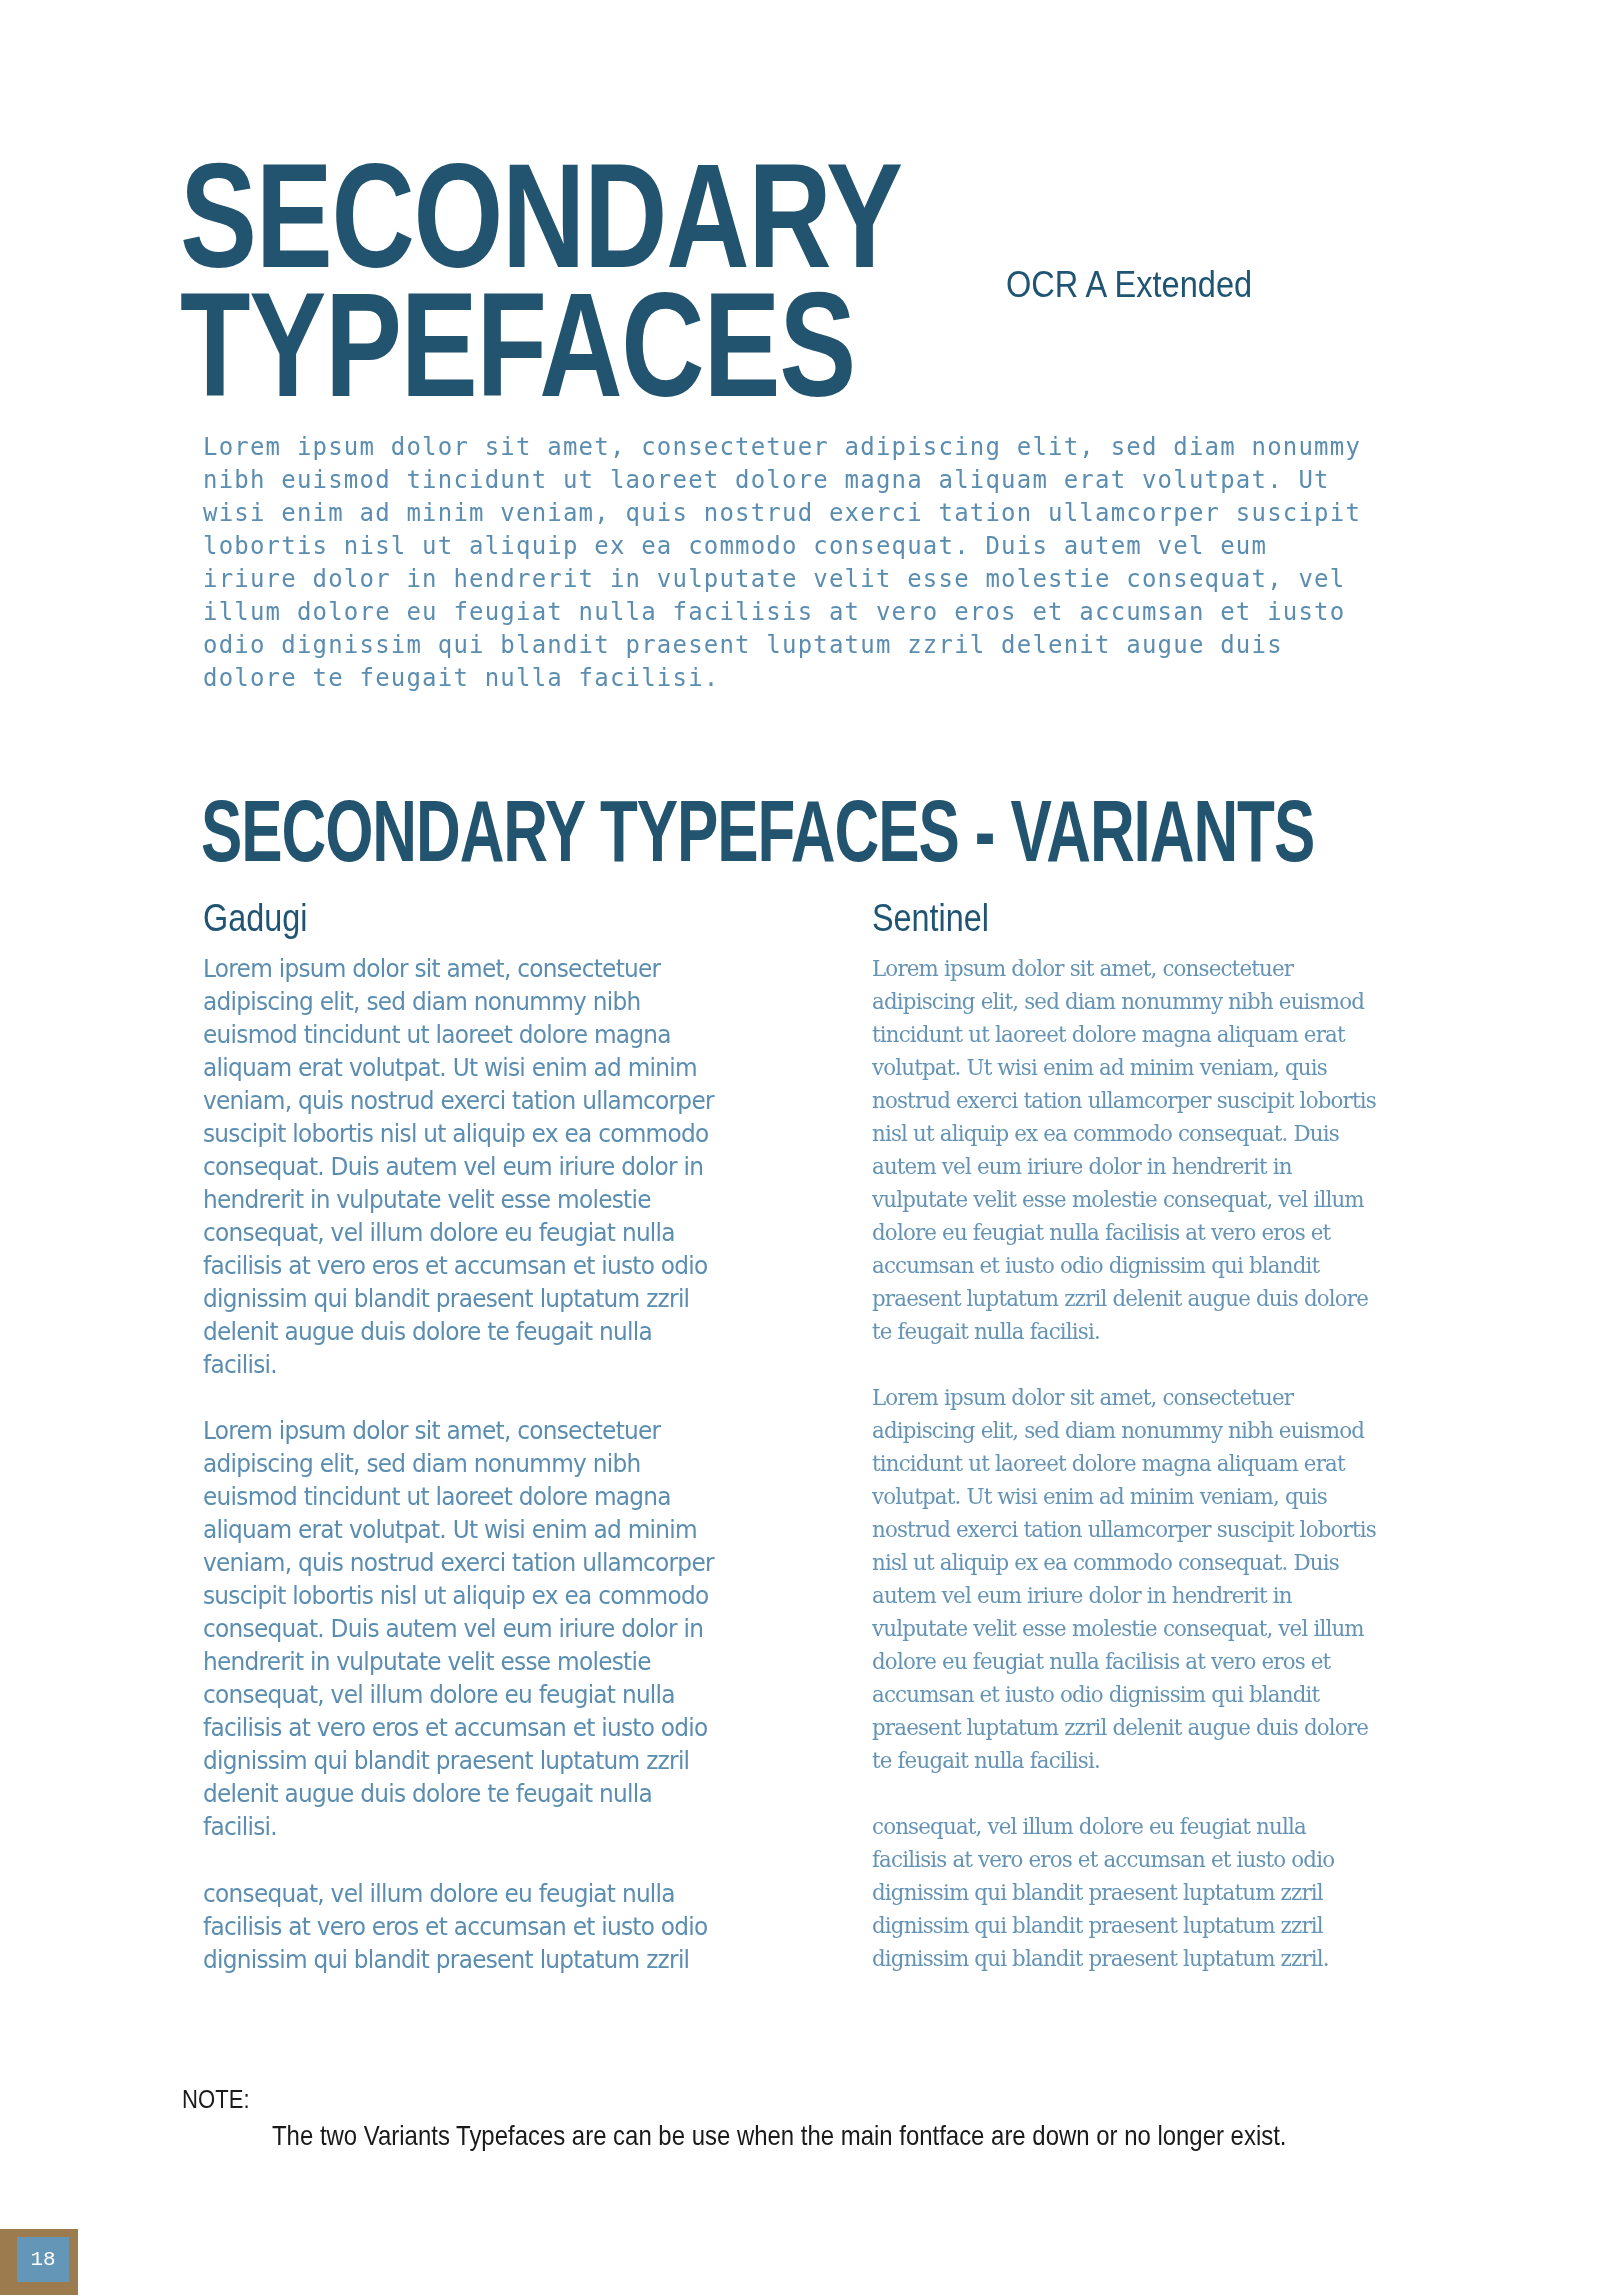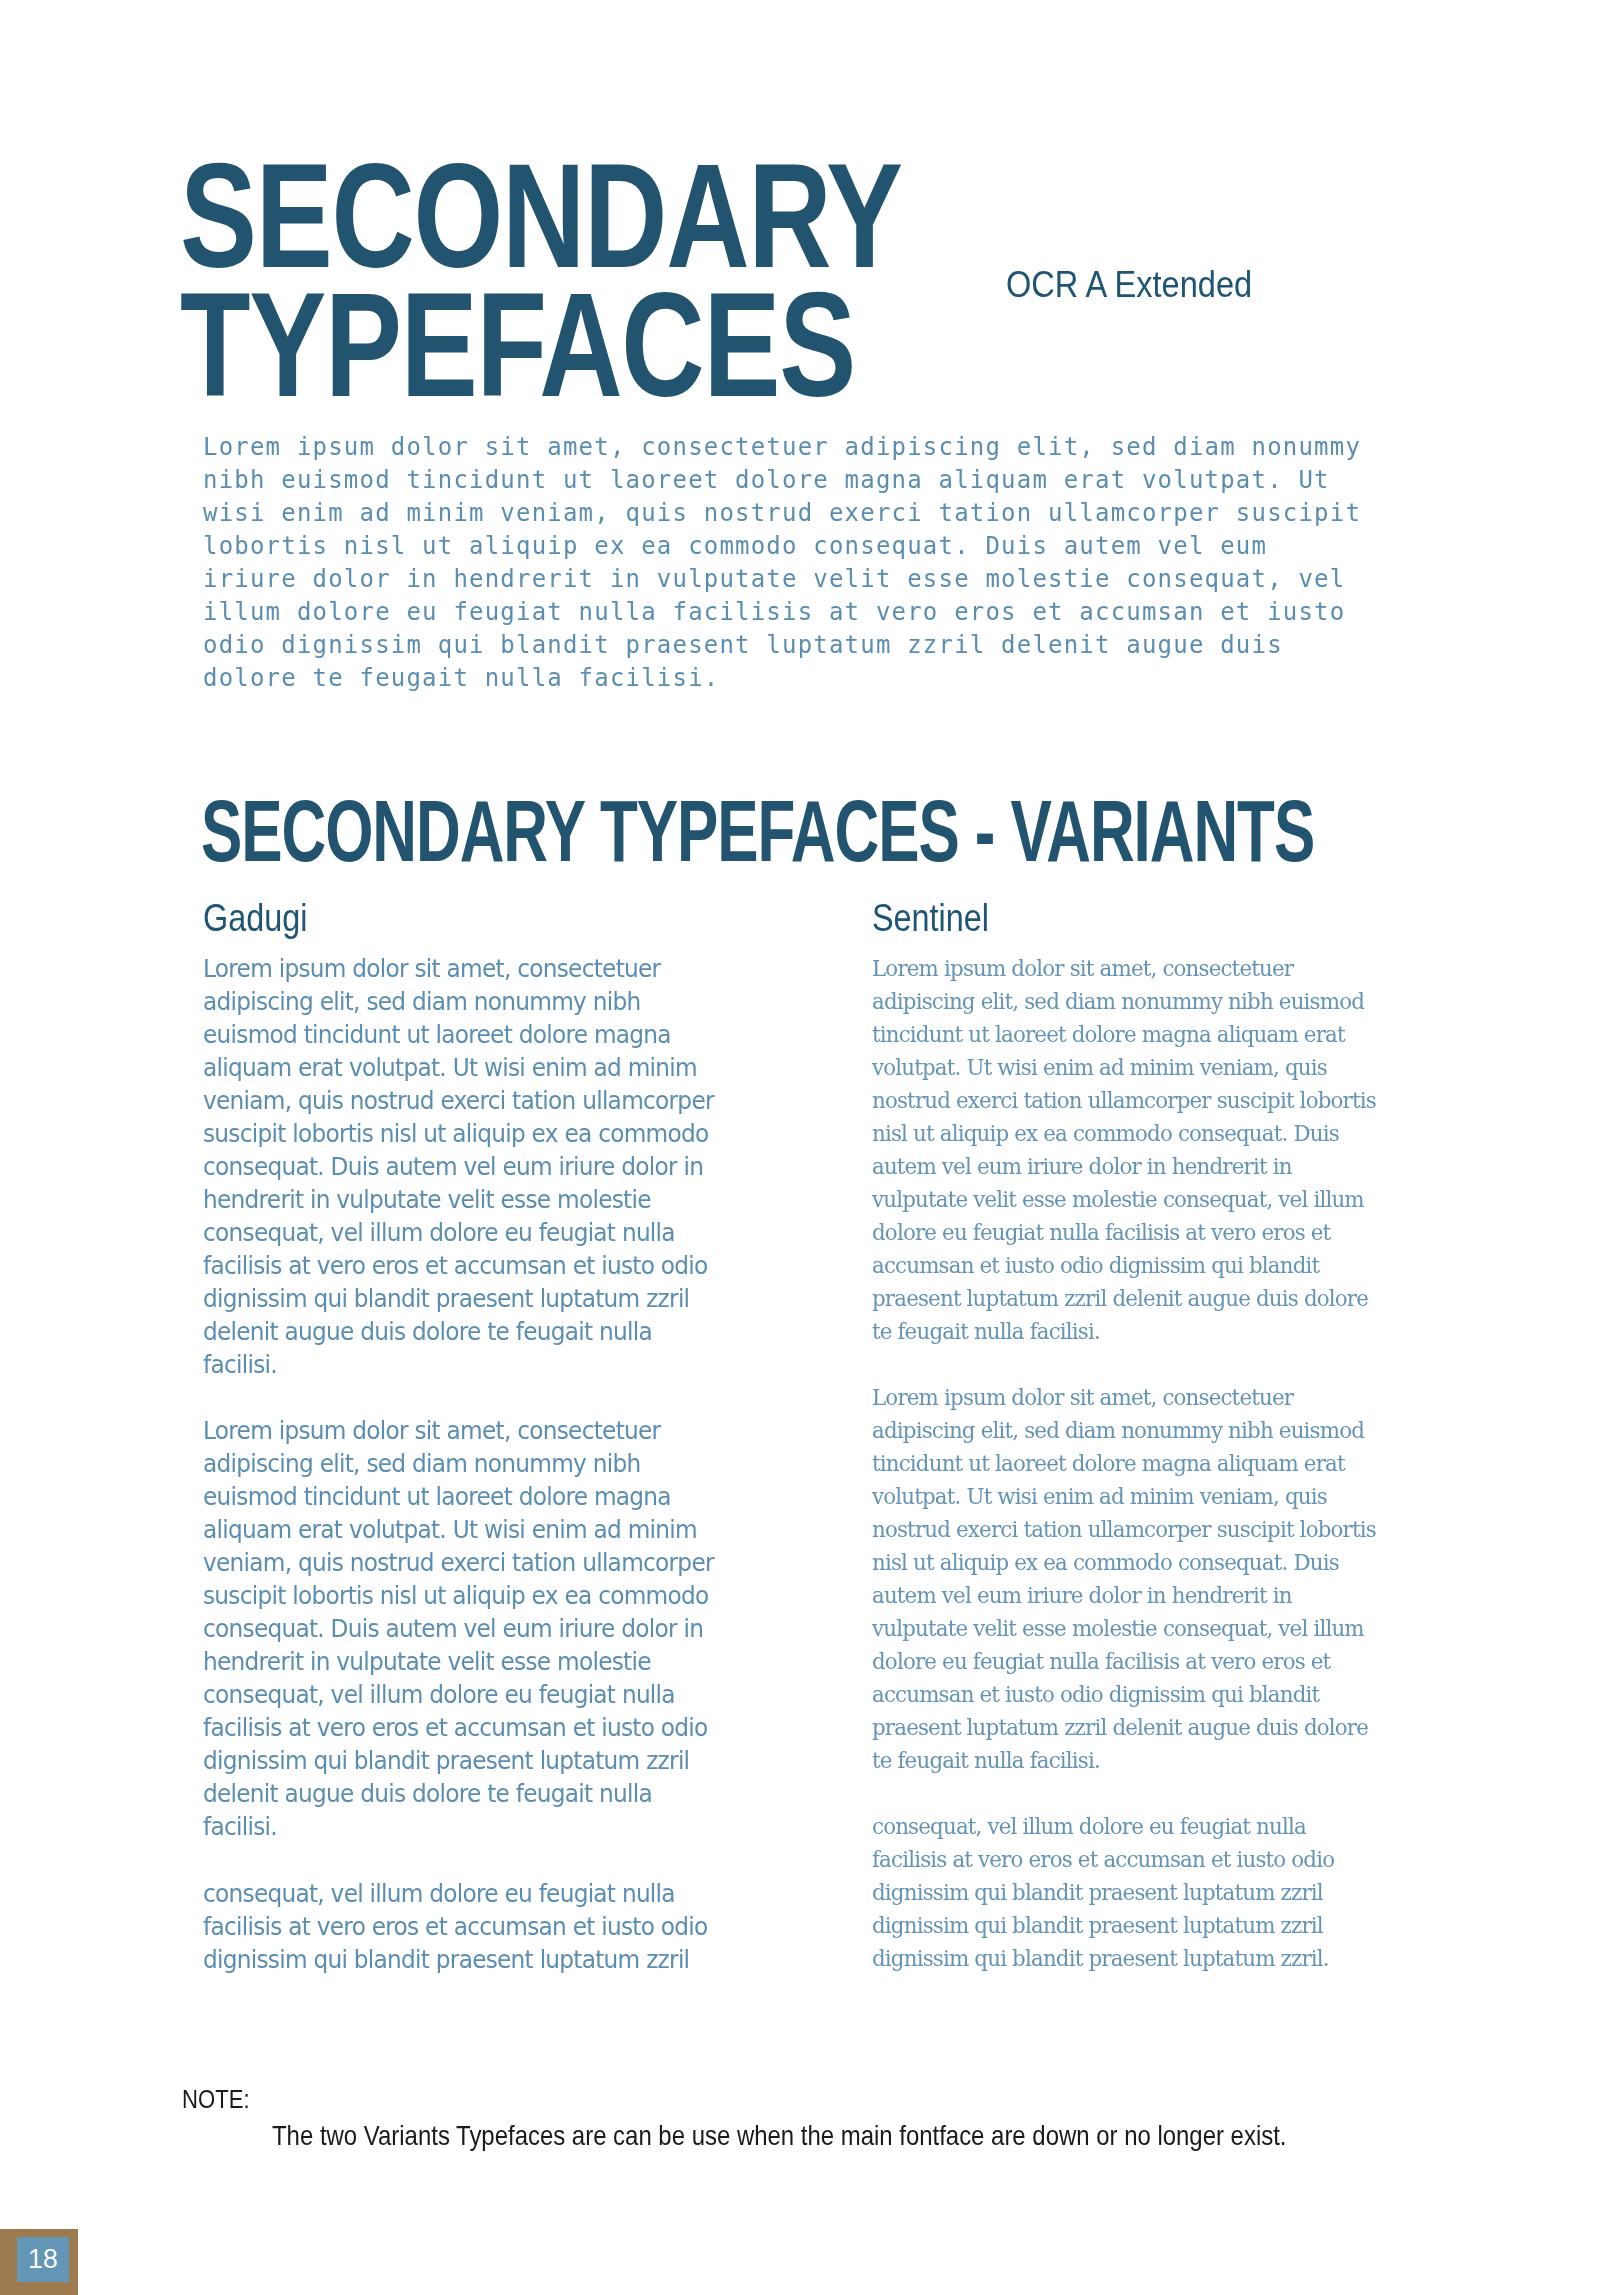--- a/index.html
+++ b/index.html
@@ -71,21 +71,21 @@
   }
 
   #page-number-box {
     left: 0; top: 2229px; width: 78px; height: 67px; background: #9c7c4e;
   }
   #page-number-inner {
     position: absolute; left: 17px; top: 7.6px; width: 52px; height: 45px; background: #6496b8;
     display: flex; align-items: center; justify-content: center;
   }
   #page-number {
-    font-family: Liberation Sans, sans-serif; font-size: 27px; color: #ffffff;
+    font-family: Liberation Mono, monospace; font-size: 21px; color: #ffffff;
   }
 </style>
 </head>
 <body>
 
 <div class="title-line" id="title-1">SECONDARY</div>
 <div class="title-line" id="title-2">TYPEFACES</div>
 
 <div class="abs" id="subtitle">OCR A Extended</div>
 

